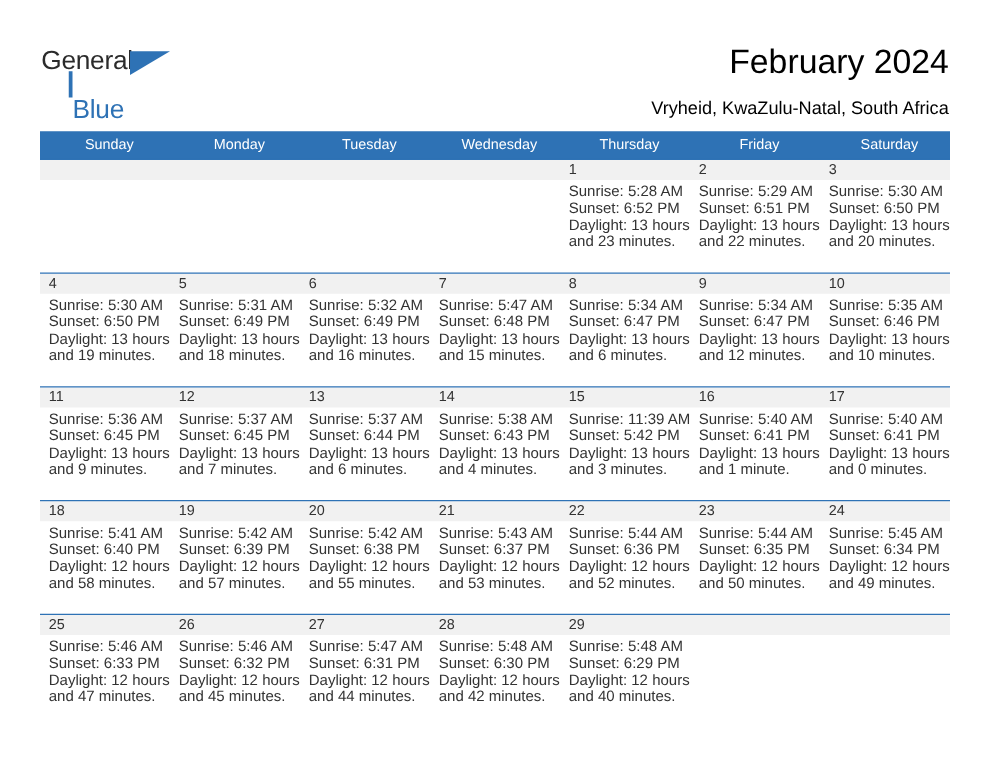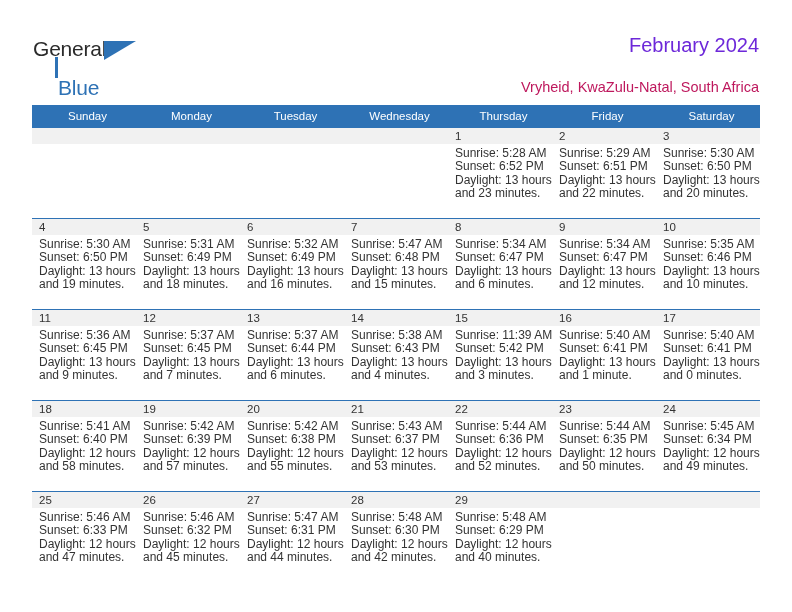--- a/index.html
+++ b/index.html
@@ -70,31 +70,31 @@
     top: 20px;
     width: 3px;
     height: 21px;
     background: #2e72b5;
   }
 
   .title {
     position: absolute;
     right: 33px;
     top: 34px;
-    font-size: 20px;
-    color: #6d28d9;
+    font-size: 27px;
+    color: #000000;
     text-align: right;
     white-space: nowrap;
   }
   .subtitle {
     position: absolute;
     right: 33px;
     top: 79px;
     font-size: 14.5px;
-    color: #be185d;
+    color: #000000;
     text-align: right;
     white-space: nowrap;
   }
 
   
   .cal {
     position: absolute;
     left: 32px;
     top: 105px;
     width: 728px;

